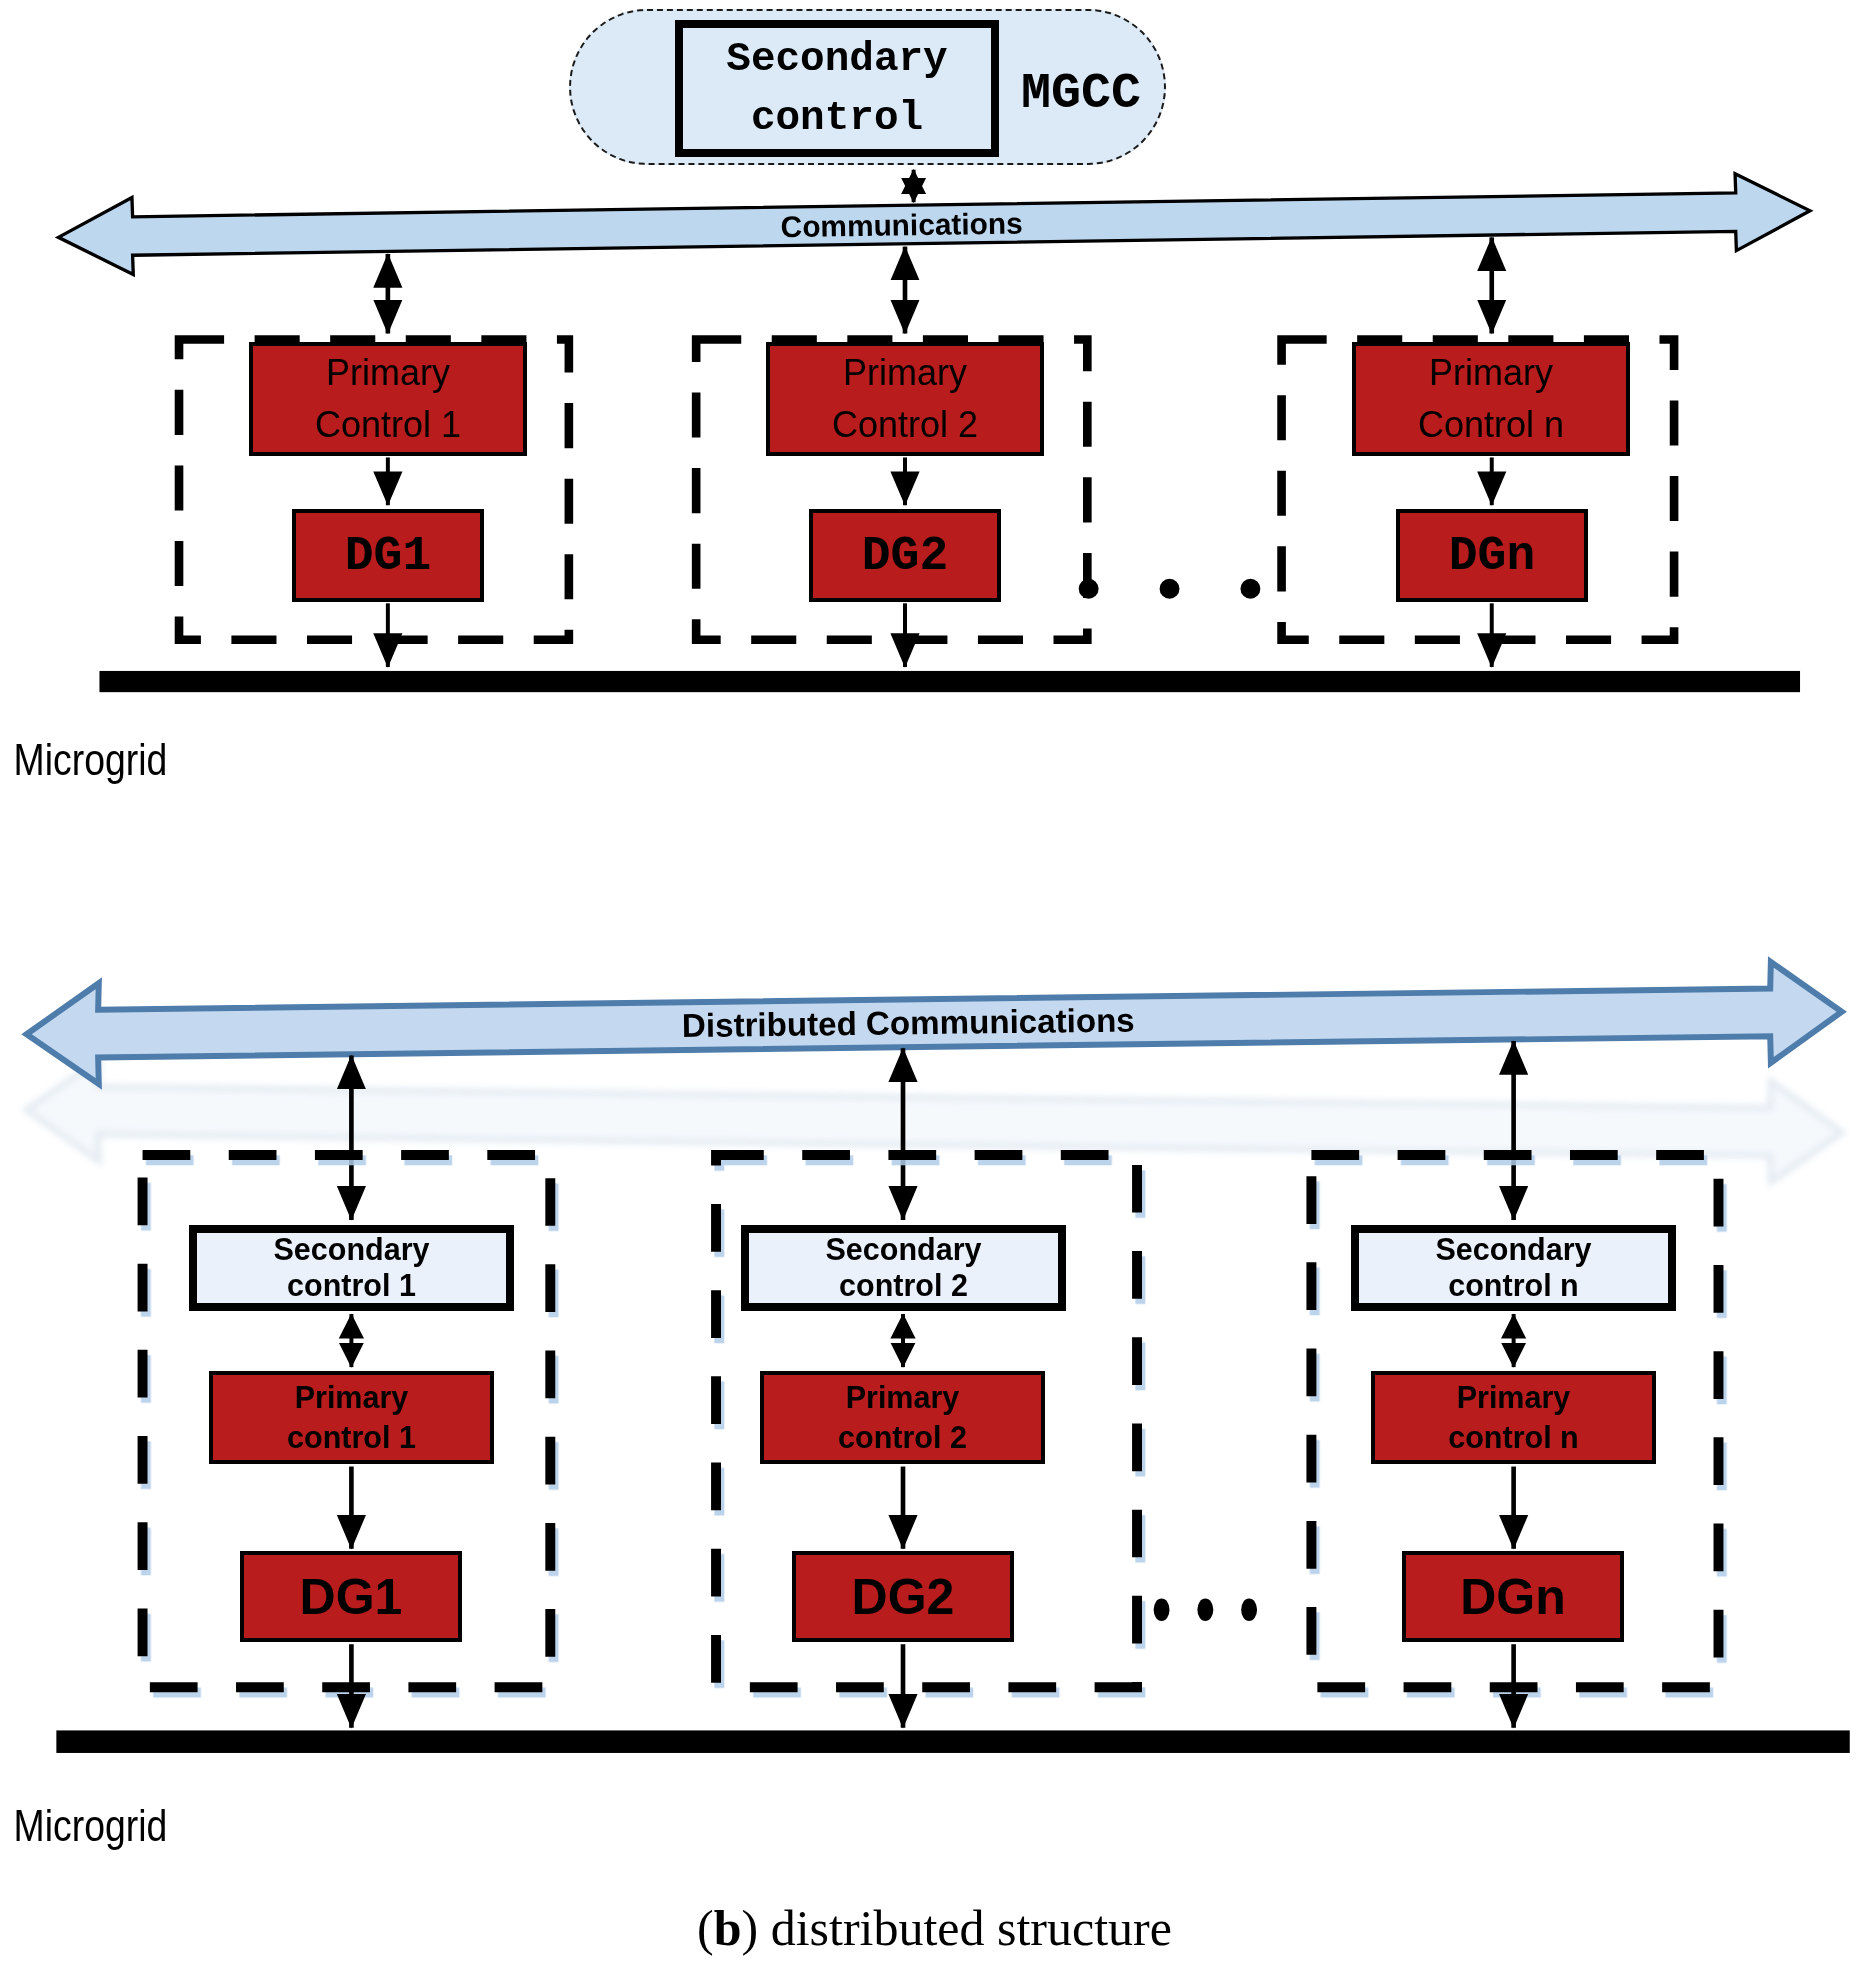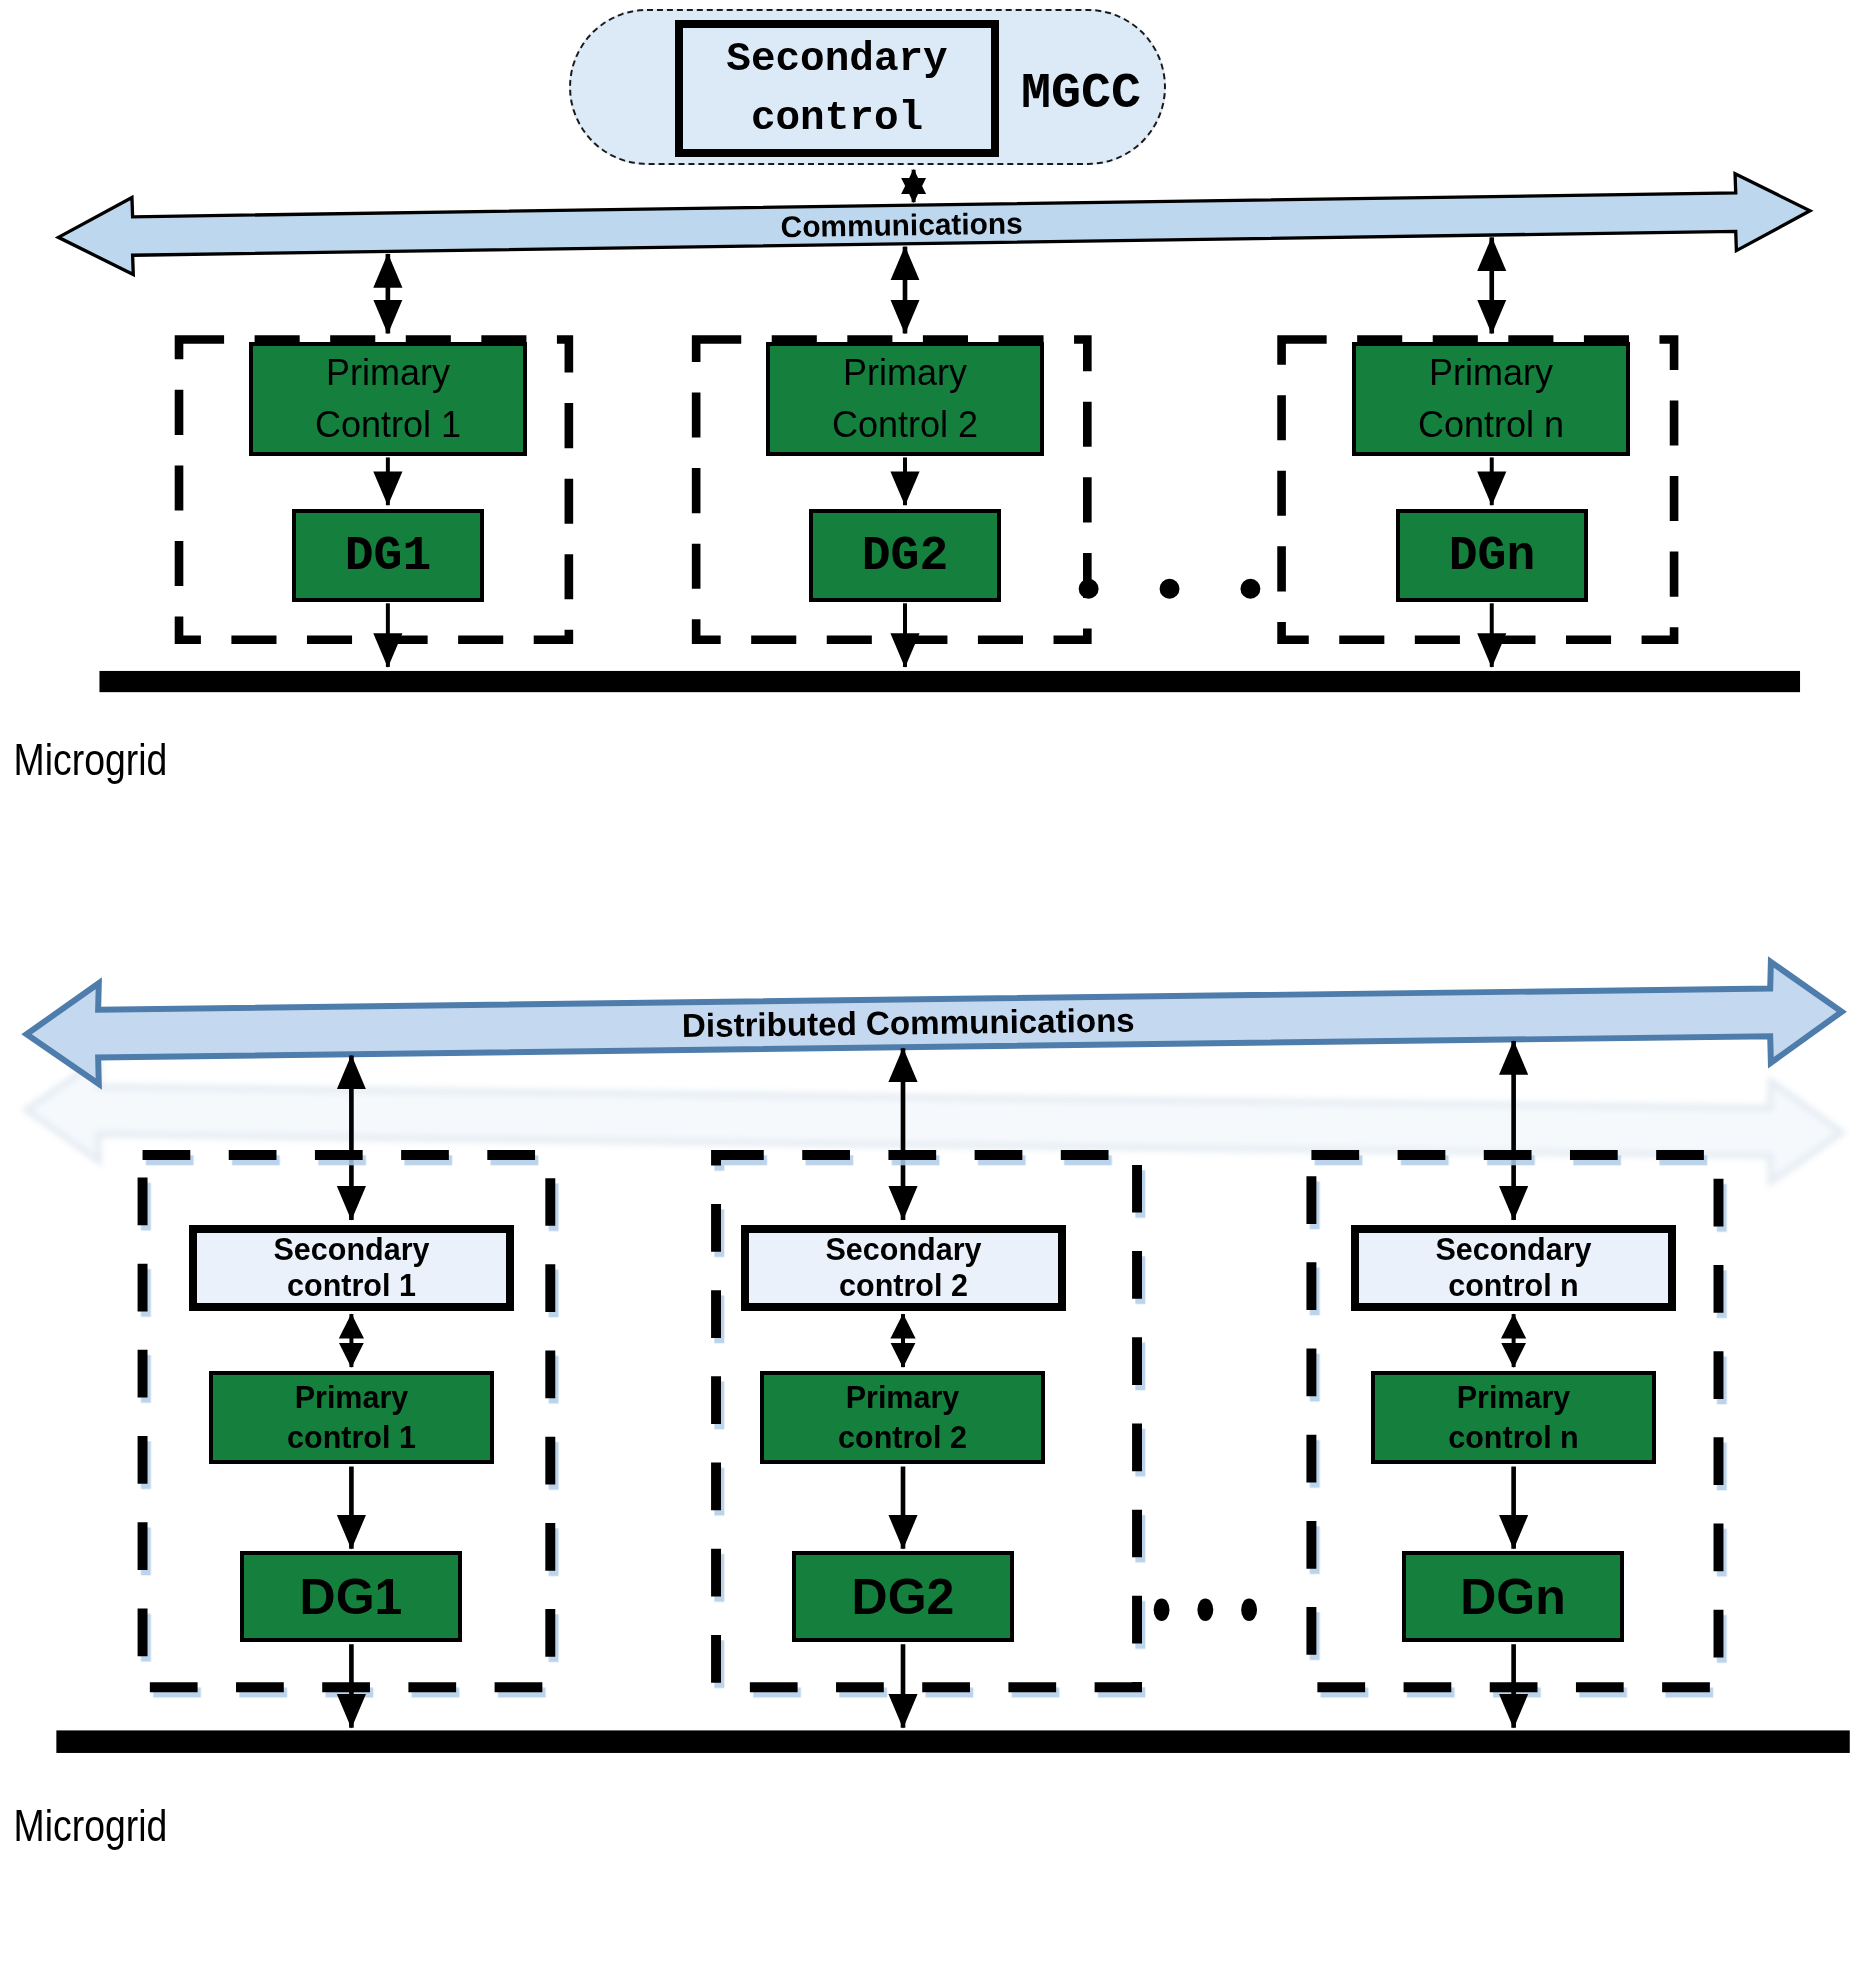--- a/index.html
+++ b/index.html
@@ -21,21 +21,21 @@
   .band-text-b{
     font-family:"Liberation Sans","DejaVu Sans",sans-serif;
     font-size:50px;font-weight:bold;fill:#000;text-anchor:middle;
   }
   .dash-a{fill:none;stroke:#000;stroke-width:13;stroke-dasharray:68 46;}
   .dash-b{fill:none;stroke:#000;stroke-width:15;stroke-dasharray:72 58;
           filter:drop-shadow(5px 8px 1px rgba(176,203,233,0.85));}
   .arrow{stroke:#000;fill:none;}
   .ghost{opacity:0.15;filter:blur(5px);}
 
-  .box{position:absolute;background:#15803d;display:flex;flex-direction:column;
+  .box{position:absolute;background:#b91c1c;display:flex;flex-direction:column;
        align-items:center;justify-content:center;text-align:center;}
 
   
   .stadium{
     position:absolute;left:569px;top:9.3px;width:597px;height:156px;
     background:#DCE9F6;border:2.7px dashed #1a1a1a;border-radius:80px;
   }
   .sec-a{
     left:675px;top:20px;width:324px;height:137px;
     background:#DCE9F6;border:8.6px solid #000;
@@ -222,15 +222,16 @@
   </div>
 
   <div class="box dg-b" style="left:240px;">DG1</div>
   <div class="box dg-b" style="left:792px;">DG2</div>
   <div class="box dg-b" style="left:1402px;">DGn</div>
 
   <div class="microgrid mg-b">
     <span>Microgrid</span>
   </div>
 
+  <div class="caption cap-b"><span>(</span><b>b</b><span>) distributed structure</span></div>
 
 </div>
 
 
 </body></html>

